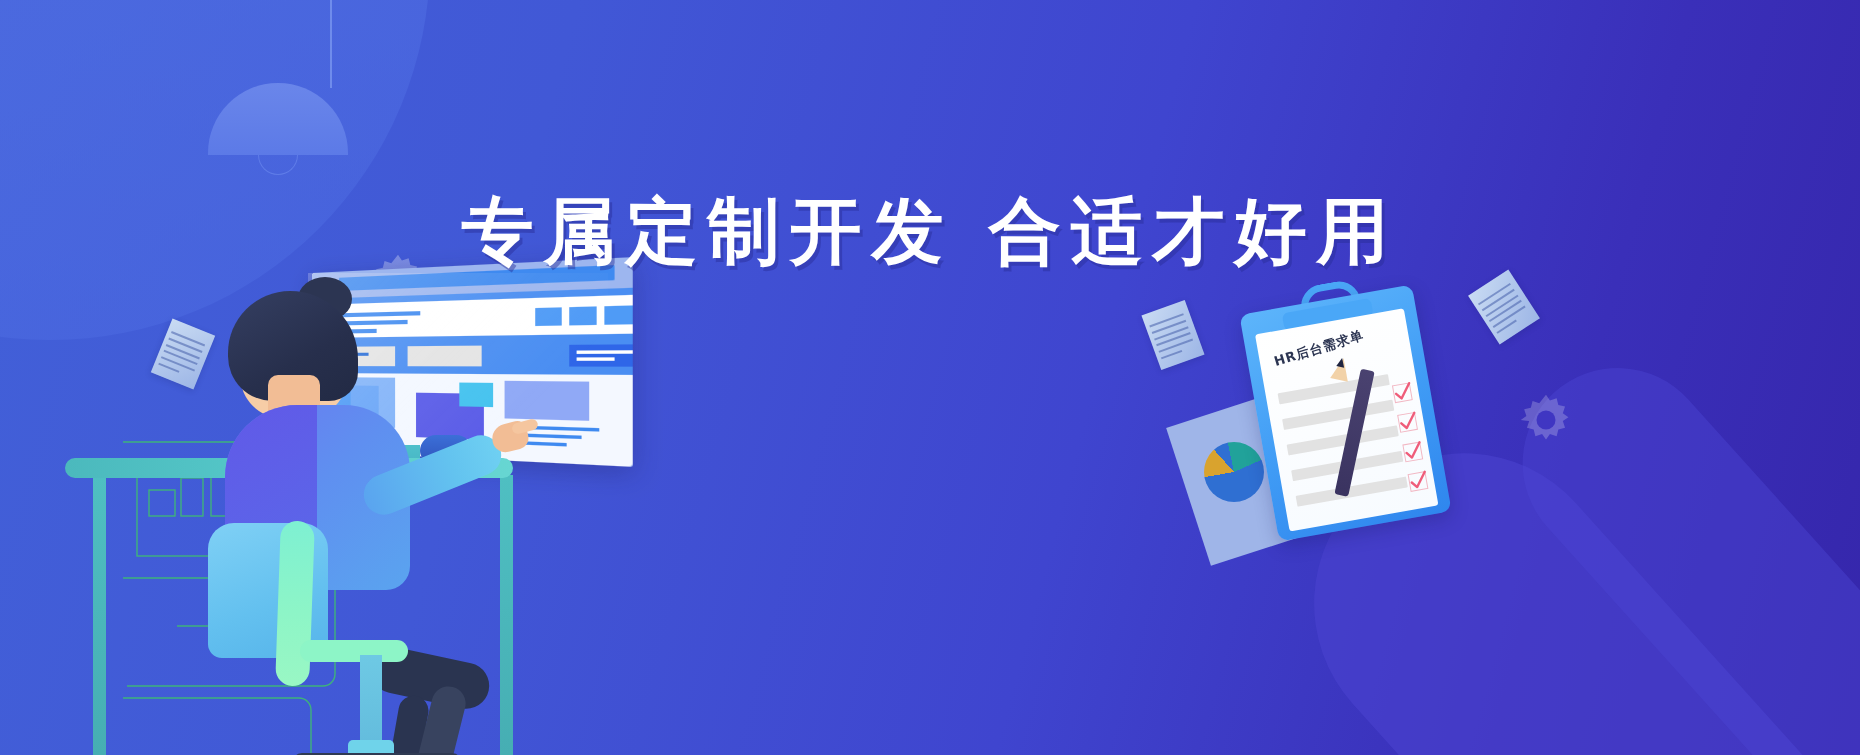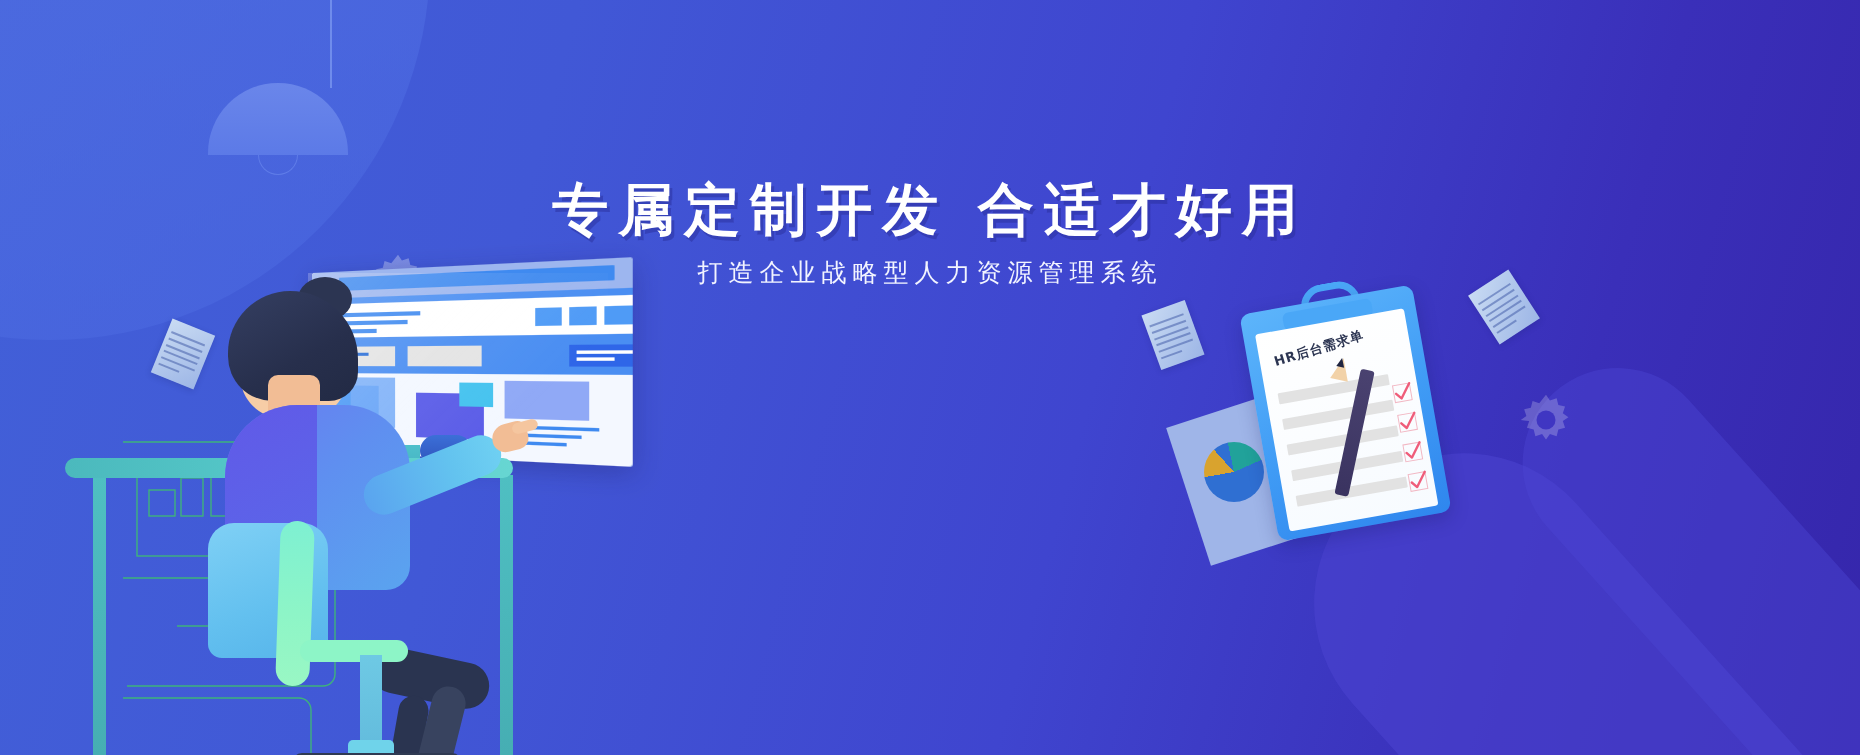--- a/index.html
+++ b/index.html
@@ -51,22 +51,22 @@
     border-radius:0 0 38px 38px;
     background:transparent;
   }
 
   
   .headline-wrap{
     position:absolute;left:0;top:178px;width:1860px;text-align:center;
     pointer-events:none;
   }
   .headline{
-    margin:0;
-    font-size:56px;font-weight:700;color:#ffffff;
+    margin:12px;
+    font-size:72px;font-weight:700;color:#ffffff;
     letter-spacing:10px;
     text-shadow:3px 4px 0 rgba(40,44,150,.45);
     line-height:1.15;
   }
   .subhead{
     margin:14px 0 0 0;
     font-size:25px;font-weight:400;color:#f2f4ff;
     letter-spacing:6px;
   }
 
@@ -493,16 +493,15 @@
         </div>
       </div>
       <div class="pencil-body"></div>
       <div class="pencil-tip"></div>
       <div class="pencil-lead"></div>
     </div>
   </div>
 
   <div class="headline-wrap">
     <h1 class="headline">专属定制开发 合适才好用</h1>
-    <p class="subhead">打造企业战略型人力资源管理系统</p>
   </div>
 
 </div>
 
 </body></html>

